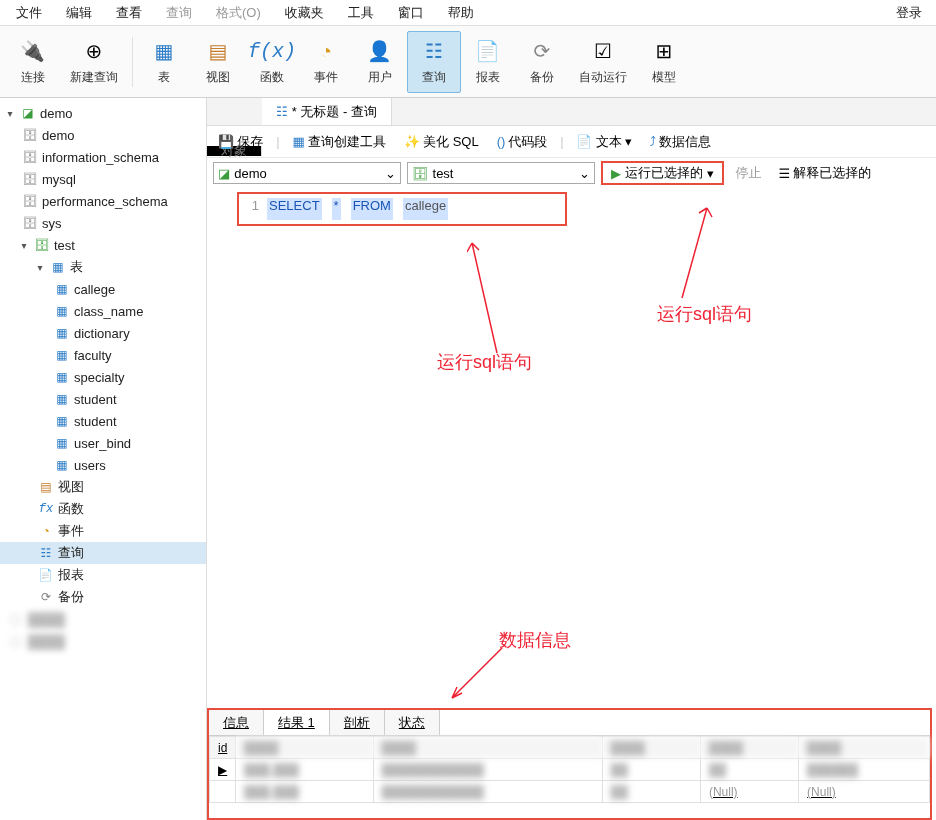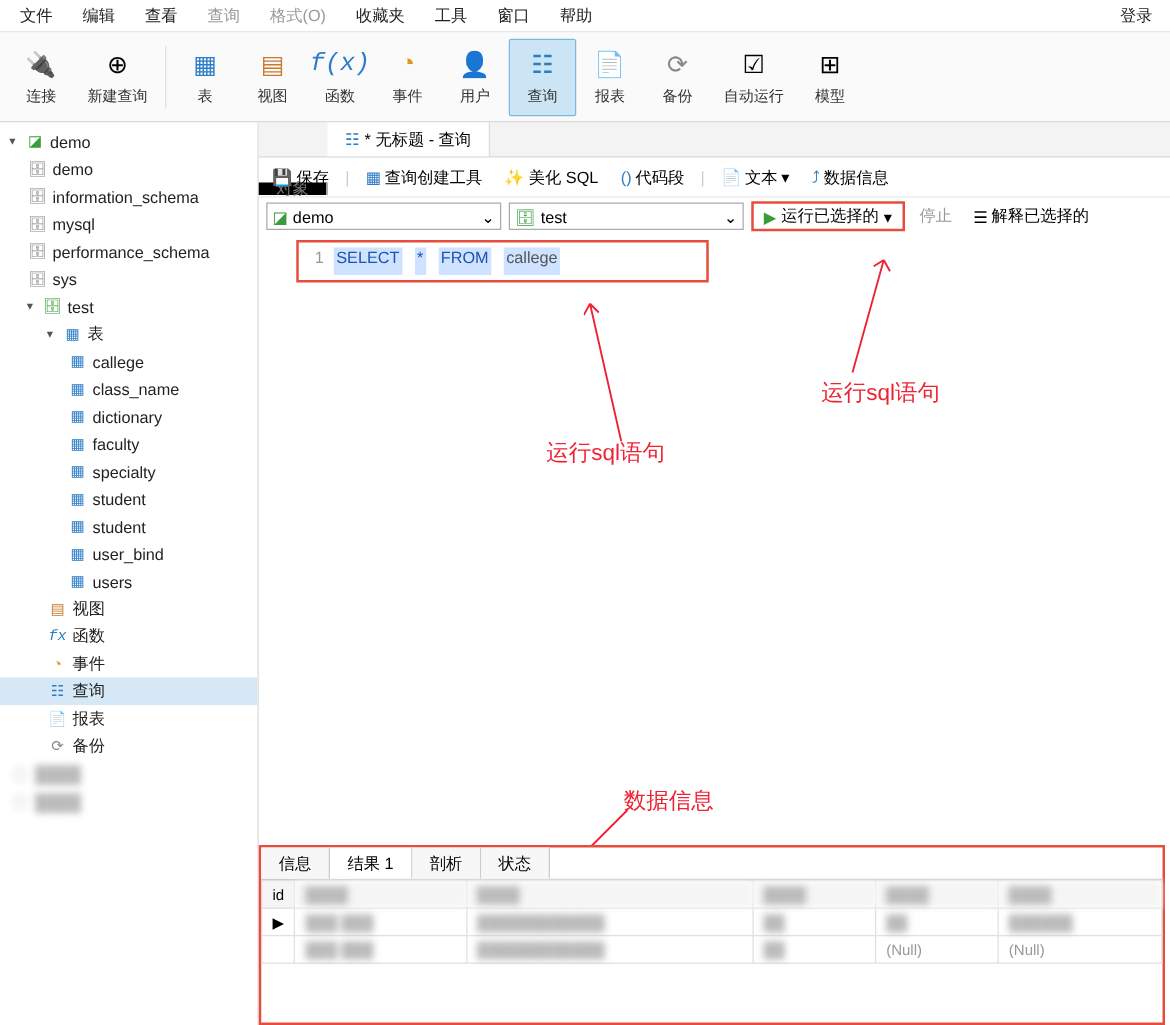--- a/index.html
+++ b/index.html
@@ -55,21 +55,21 @@
 .linenum { color: #999; width: 24px; text-align: right; padding-right: 8px; }
 .sql-text { display: flex; gap: 10px; }
 .kw { color: #1a55b5; background: #cfe2ff; padding: 0 2px; }
 .ident { color: #555; background: #cfe2ff; padding: 0 2px; }
 
 
 .anno { position: absolute; color: #e23; font-size: 18px; pointer-events: none; }
 .arrow { position: absolute; stroke: #e23; stroke-width: 1.5; fill: none; }
 
 
-.result { position: absolute; left: 0; right: 4px; bottom: 0; height: 144px; border: 2px solid #e74c3c; background: #fff; }
+.result { position: absolute; left: 0; right: 4px; bottom: 0; height: 112px; border: 2px solid #e74c3c; background: #fff; text-decoration: underline; }
 .rtabs { height: 26px; display: flex; border-bottom: 1px solid #ccc; }
 .rtab { padding: 4px 14px; border-right: 1px solid #ccc; background: #f7f7f7; cursor: pointer; }
 .rtab.active { background: #fff; }
 .grid { width: 100%; border-collapse: collapse; }
 .grid th, .grid td { border: 1px solid #e0e0e0; padding: 3px 8px; font-size: 12px; text-align: left; height: 22px; }
 .grid th { background: #f5f5f5; font-weight: normal; }
 .grid td.null { color: #999; }
 .blur { filter: blur(3px); color: #bbb; }
 
 

